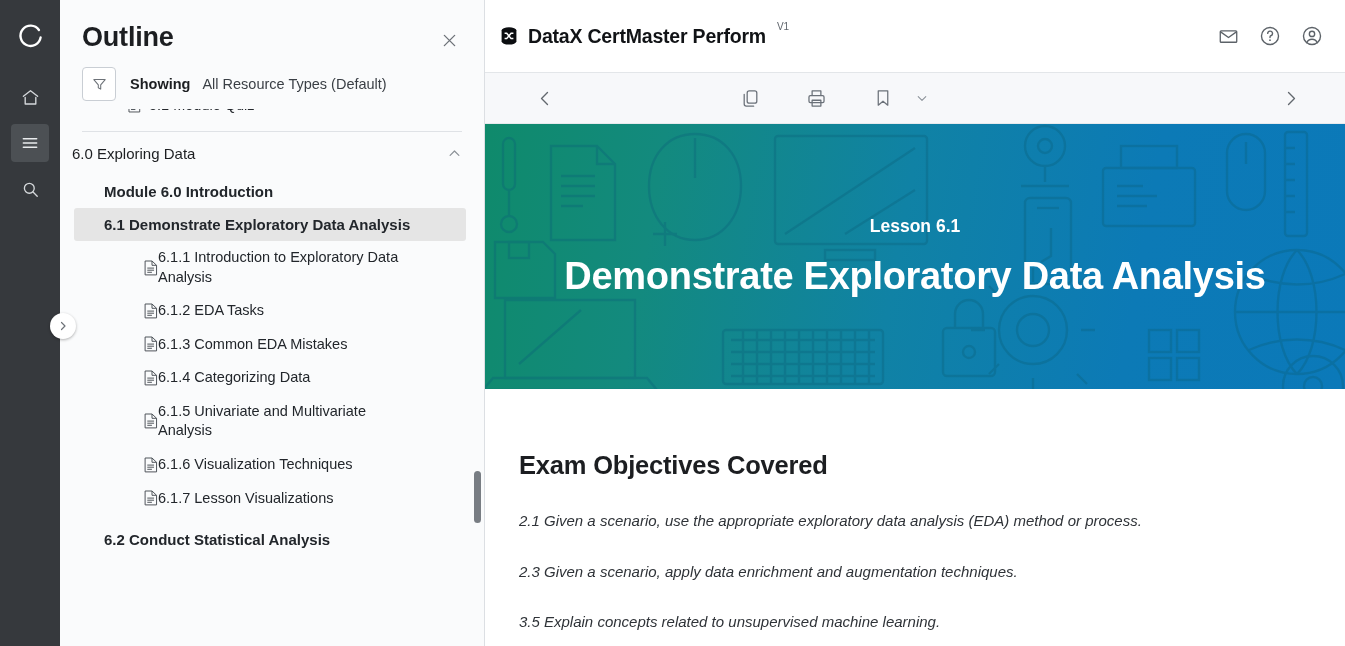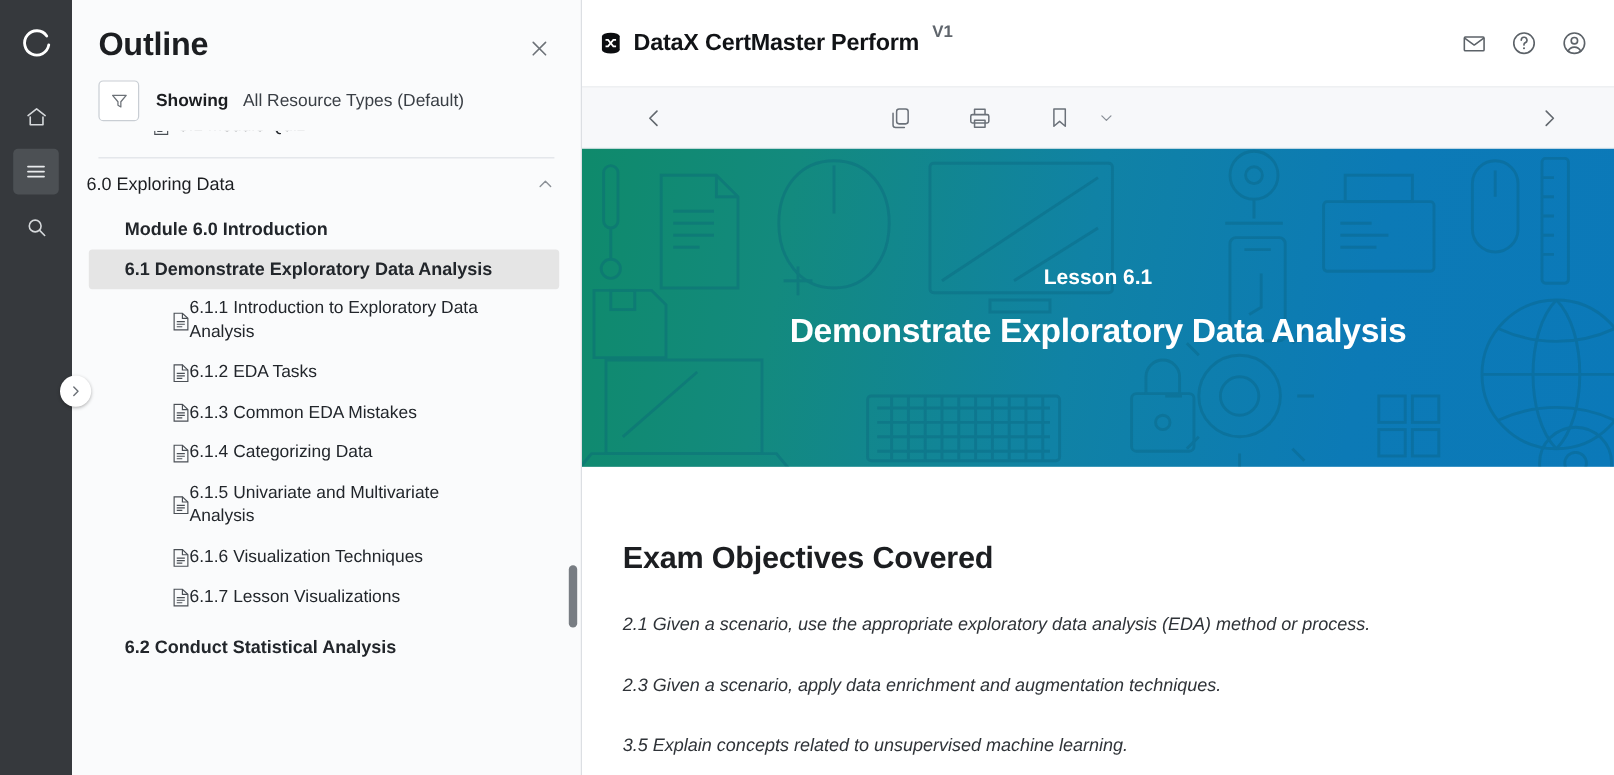--- a/index.html
+++ b/index.html
@@ -154,21 +154,21 @@
     display: flex; align-items: center;
     padding: 0 20px 0 14px;
     background: #ffffff;
   }
   .brand { display: flex; align-items: center; gap: 9px; text-align: right; }
   .brand-mark { width: 20px; height: 20px; display:flex; }
   .brand-name {
     font-size: 19.5px; font-weight: bold; color: #111316; letter-spacing: -.2px;
   }
   .brand-ver {
-    font-size: 14px; font-weight: bold; color: #5f656c; margin-left: 2px;
+    font-size: 10px; font-weight: normal; color: #5f656c; margin-left: 2px;
     align-self: flex-end; margin-bottom: 20px;
   }
   .header-actions { margin-left: auto; display: flex; align-items: center; gap: 16px; }
   .hicon { width: 26px; height: 26px; display: flex; align-items: center; justify-content: center; cursor: pointer; color: #5c6268; }
 
   .toolbar {
     height: 51px; flex: 0 0 51px;
     background: #f7f8fa;
     border-bottom: 1px solid #e7eaed;
     display: flex; align-items: center;
@@ -190,21 +190,21 @@
     align-items: center; justify-content: center;
   }
   .banner-art { position: absolute; inset: 0; opacity: .33; }
   .banner-lesson {
     position: relative; z-index: 2;
     color: #ffffff; font-size: 17.5px; font-weight: bold;
     margin-bottom: 18px;
   }
   .banner-title {
     position: relative; z-index: 2;
-    color: #ffffff; font-size: 28px; font-weight: bold;
+    color: #ffffff; font-size: 38px; font-weight: bold;
     letter-spacing: -.3px; text-align: center;
   }
 
   
   .body-area { flex: 1 1 auto; padding: 62px 40px 0 34px; overflow: hidden; }
   .h-obj {
     font-size: 25.5px; font-weight: bold; color: #1c1e21;
     letter-spacing: -.2px;
   }
   .obj {

